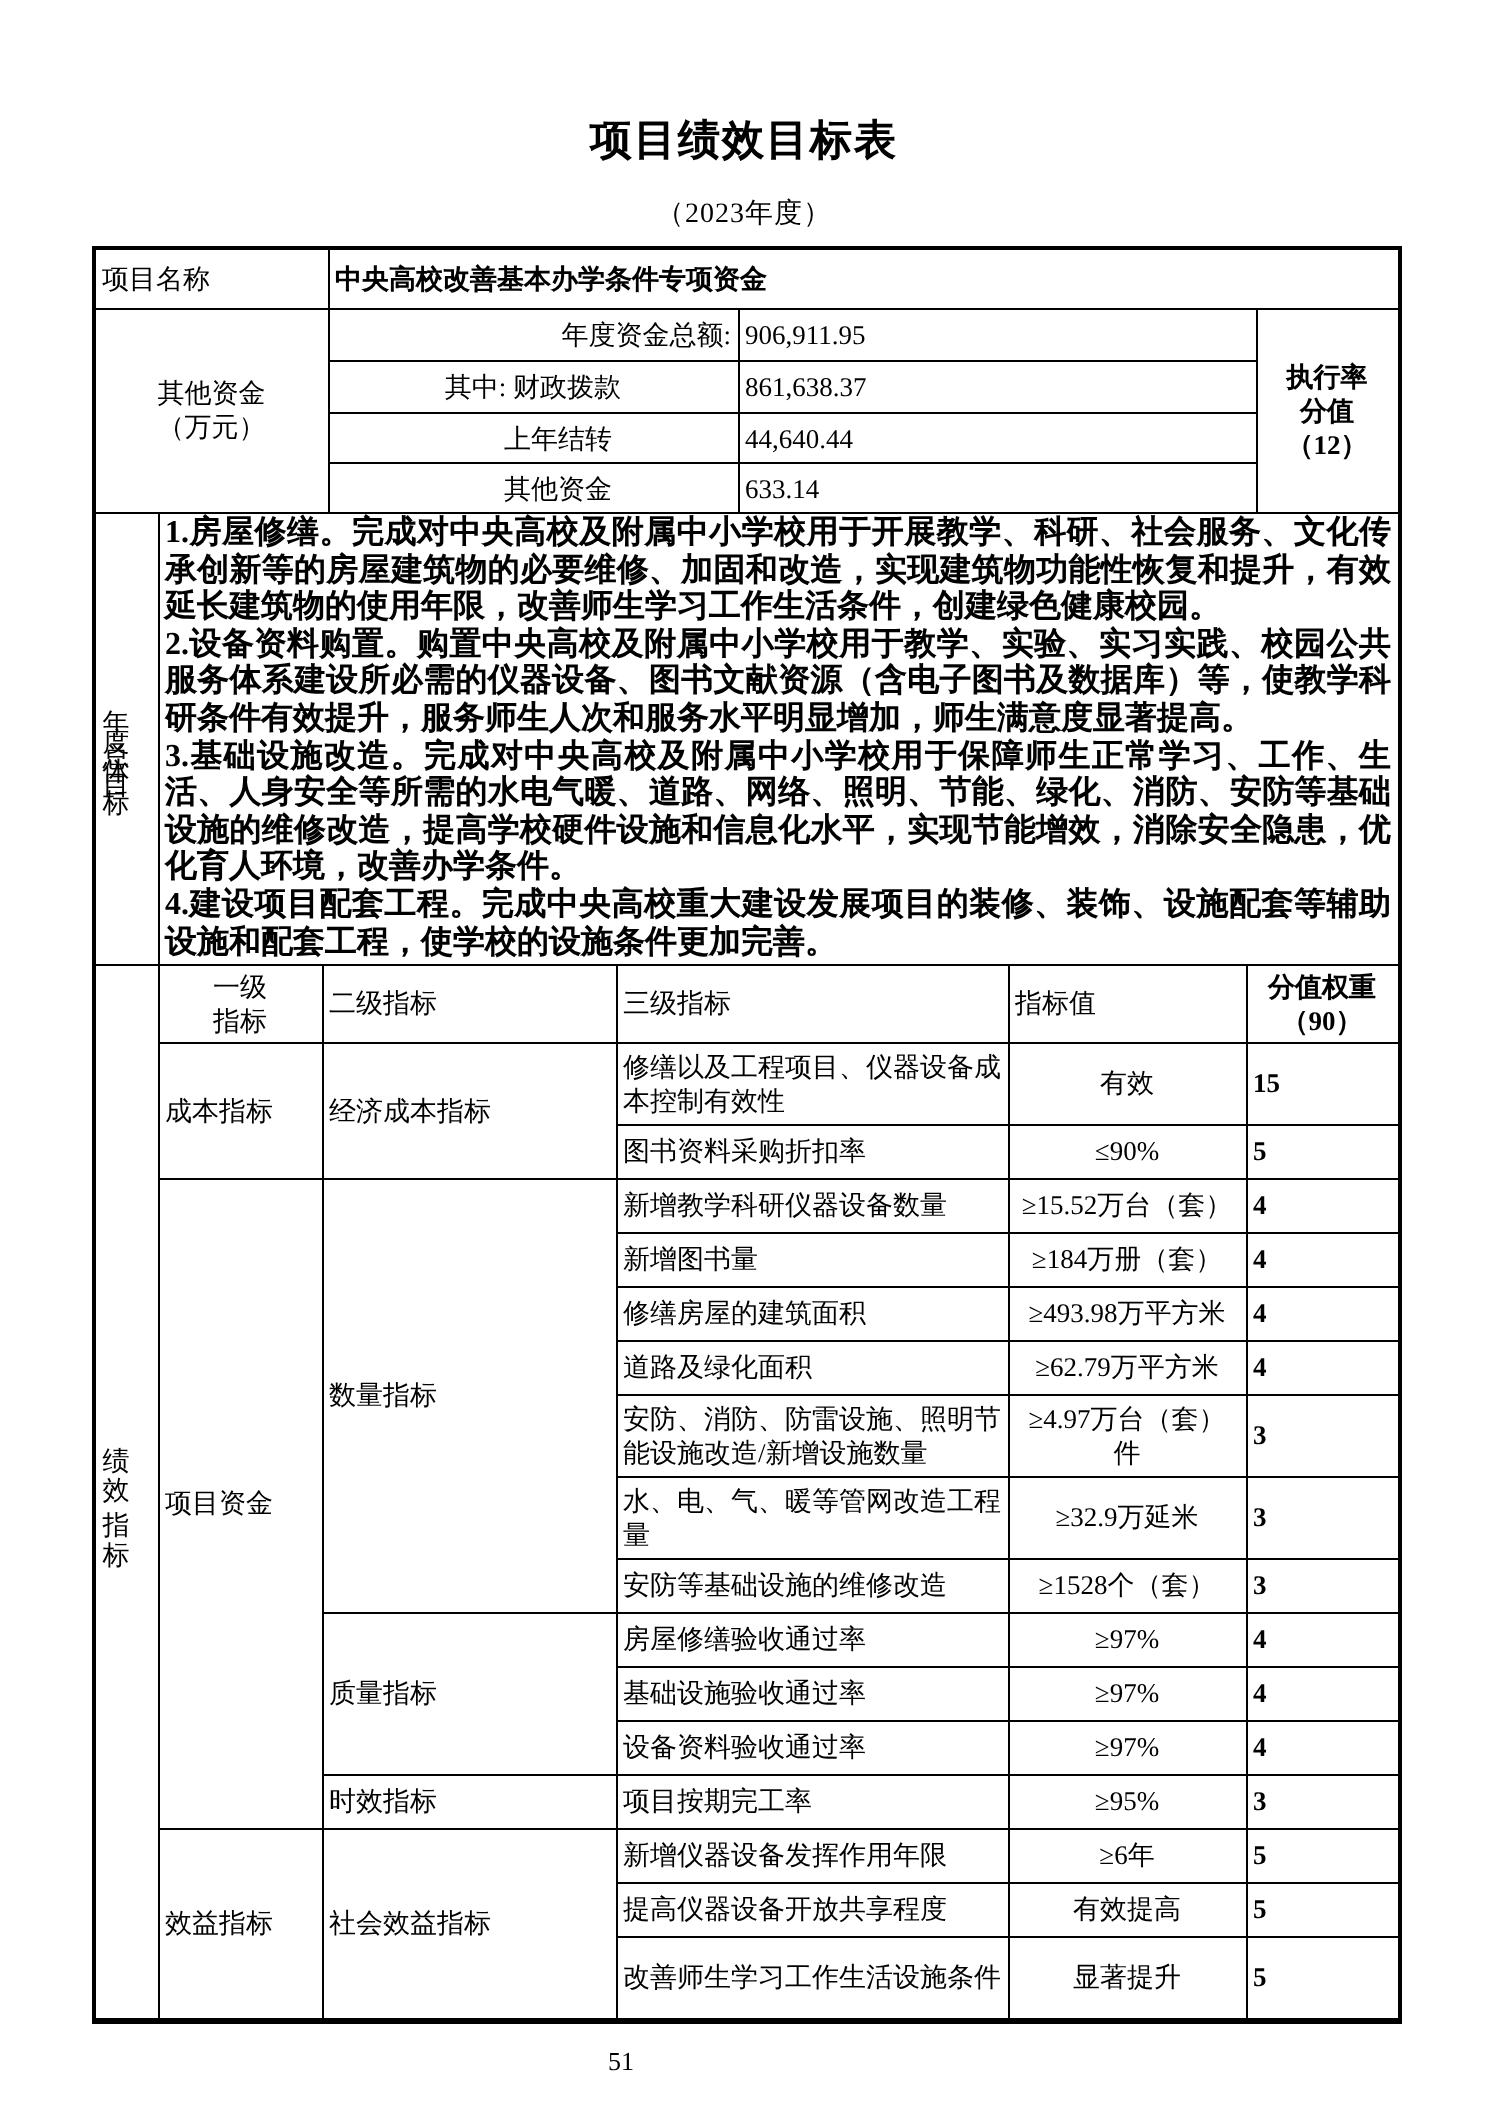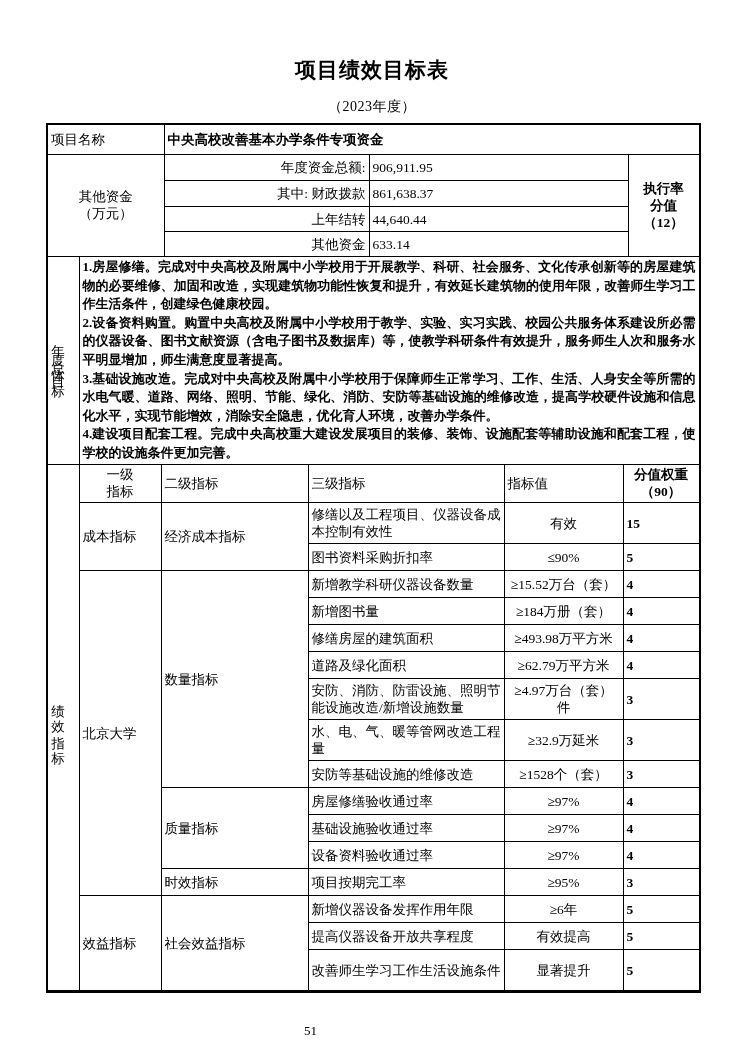--- a/index.html
+++ b/index.html
@@ -14,33 +14,33 @@
   .doc { position:absolute; left:46px; top:123px; width:651px; border:2px solid #000; }
   table.t { border-collapse:collapse; table-layout:fixed; width:651px; }
   table.t td { border-right:1px solid #000; border-bottom:1px solid #000; padding:1px 3px;
                font-size:13.5px; line-height:17px; vertical-align:middle; overflow:hidden; }
   td.br0 { border-right:none;font-weight:bold; }
   td.bb0 { border-bottom:none; }
   td.c   { text-align:left; }
   td.pre, .pre { white-space:pre-line; text-align:center; }
   td.l3  { text-align:left; padding:2px 4px;margin-top:39px; }
   td.num { padding-right:6px; }
-  td.fl  { text-align:right; }
+  td.fl  { text-align:center; }
   td.fl.first { text-align:right; padding-left:6px; }
   td.fl.ind { padding-left:28px; }
 
   .h29 { height:29px; } .h26 { height:26px; } .h25 { height:25px; }
   .hh  { height:38px; } .h27 { height:27px; } .h41 { height:41px; }
 
   .vert { display:inline-block; writing-mode:vertical-rl; text-orientation:upright;
           letter-spacing:8px; line-height:1; }
   .vert-lg { letter-spacing:16px; }
 
   td.goals { vertical-align:top; padding:3px 6px 3px 5px; height:204px; }
-  .goals-text div { font-size:13px; line-height:18.6px; text-align:justify; }
+  .goals-text div { font-size:16px; line-height:18.6px; text-align:justify; }
 
   .pagenum { position:absolute; left:0; top:1023px; width:621px; text-align:center; font-size:13px; }
 </style>
 </head>
 <body>
 
 <div class="page">
   <div class="title">项目绩效目标表</div>
   <div class="subtitle">（2023年度）</div>
 
@@ -143,21 +143,21 @@
         <td class="l3">修缮以及工程项目、仪器设备成本控制有效性</td>
         <td class="c pre">有效</td>
         <td class="c br0">15</td>
       </tr>
       <tr class="h27">
         <td class="l3">图书资料采购折扣率</td>
         <td class="c pre">≤90%</td>
         <td class="c br0">5</td>
       </tr>
       <tr class="h27">
-        <td class="c" rowspan="11">北京大学</td>
+        <td class="c" rowspan="11">项目资金</td>
         <td class="c" rowspan="7">数量指标</td>
         <td class="l3">新增教学科研仪器设备数量</td>
         <td class="c pre">≥15.52万台（套）</td>
         <td class="c br0">4</td>
       </tr>
       <tr class="h27">
         <td class="l3">新增图书量</td>
         <td class="c pre">≥184万册（套）</td>
         <td class="c br0">4</td>
       </tr>

